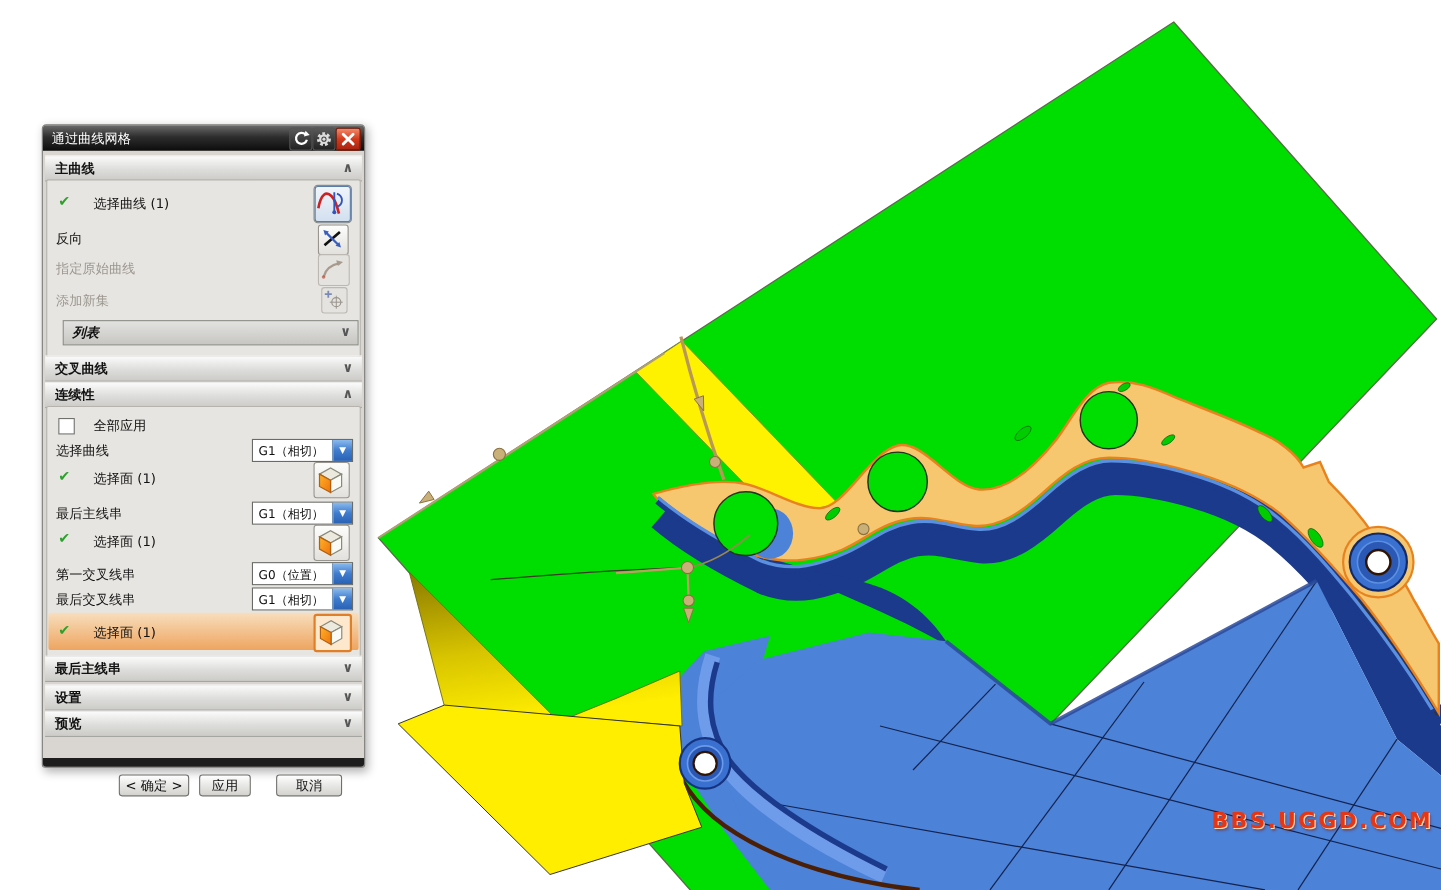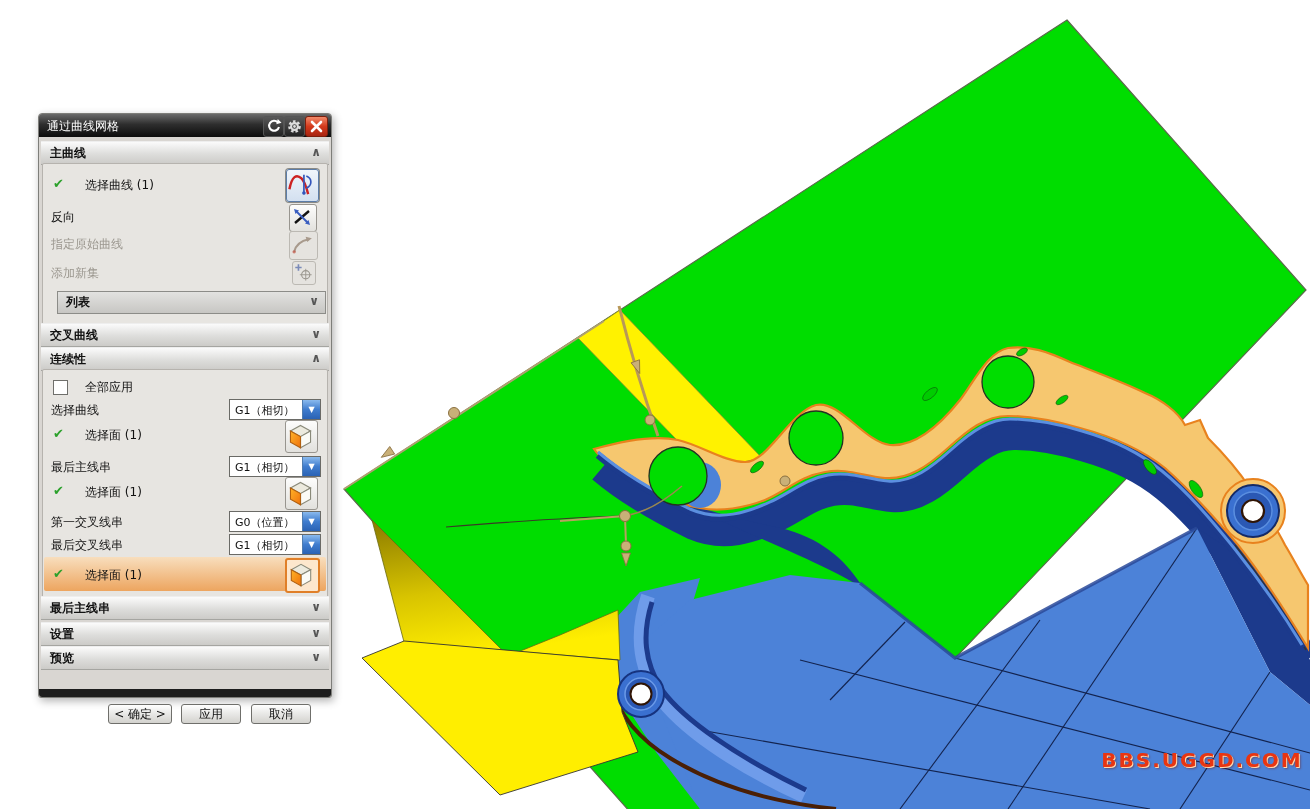--- a/index.html
+++ b/index.html
@@ -35,21 +35,21 @@
 
   .icon-btn{position:absolute;border:1px solid #98958f;border-radius:3px;
             background:linear-gradient(#fdfdfc,#e2e1dd);}
   .icon-btn.active{border:1px solid #5c7doc;border:1px solid #5c7da8;background:linear-gradient(#f0f5fb,#d3e0f0);
                    box-shadow:0 0 0 1px #8a8a86;}
   .icon-btn.dis{background:#e5e3df;border:1px solid #bcb9b3;}
   .icon-btn.hl{border:2px solid #e07f28;background:#fde7cd;}
 
   .listbar{position:absolute;left:18px;width:267px;top:177px;height:21px;
            background:linear-gradient(#e2e2e0,#c7c6c3);border:1px solid #8c8c88;font-weight:bold;}
-  .listbar .lbl{position:absolute;left:8px;top:2px;}
+  .listbar .lbl{position:absolute;left:8px;top:2px;font-style:italic;}
   .listbar .chev{top:2px;right:6px;}
 
   .checkbox{position:absolute;left:14px;width:13px;height:13px;background:#fff;border:1px solid #6f6f6b;}
 
   .dd{position:absolute;left:190px;width:90px;height:19px;background:#fff;border:1px solid #6a6a66;}
   .dd .val{position:absolute;left:5px;top:2.5px;font-size:11px;}
   .dd .arrow{position:absolute;right:0;top:0;width:17px;height:19px;color:#fff;font-size:8px;
              text-align:center;line-height:19px;
              background:linear-gradient(#8abaee,#3f7cce 50%,#2a62b4);border-left:1px solid #4f7cb0;}
 
@@ -61,21 +61,21 @@
               border:1px solid #6f6f6b;border-radius:3px;box-sizing:border-box;margin-top:34px;}
   .bstrip{position:absolute;left:0;right:0;bottom:0;height:8px;background:#1d1d1d;border-radius:0 0 3px 3px;}
 
   
   #watermark{position:absolute;left:1093px;top:736px;width:218px;text-align:center;z-index:5;line-height:1;}
   .wm-top{white-space:nowrap;}
   .wm-logo{font-size:41px;font-weight:bold;font-style:italic;color:#45bdf0;letter-spacing:-3px;
            text-shadow:-1px -1px 0 #145a8c,1px -1px 0 #145a8c,-1px 1px 0 #145a8c,2px 2px 1px #0d3a5c;}
   .wm-name{font-size:30px;font-weight:bold;color:#f9a01e;letter-spacing:1px;
            text-shadow:1px 1px 0 #8a4a00,2px 2px 2px rgba(90,40,0,.5);}
-  .wm-url{margin-top:14px;font-size:20px;font-weight:bold;color:#e83512;letter-spacing:2px;
+  .wm-url{margin-top:0;font-size:20px;font-weight:bold;color:#e83512;letter-spacing:2px;
           text-shadow:1px 1px 0 #ffd9b0,2px 2px 2px rgba(120,20,0,.4);}
   .wm-eye{position:absolute;width:5px;height:5px;border-radius:50%;background:#fff;border:1px solid #0d3a5c;}
 </style>
 </head>
 <body>
 
 <div id="stage">
 
   <svg id="scene" width="1310" height="809" viewBox="0 0 1310 809">
     <defs>
@@ -346,17 +346,17 @@
     <div class="sec" style="top:508px">
       <span class="lbl">设置</span>
       <span class="chev">∨</span>
     </div>
     <div class="sec" style="top:532px">
       <span class="lbl">预览</span>
       <span class="chev">∨</span>
     </div>
 
     <div class="btn-bottom" style="left:69px;width:64px">&lt; 确定 &gt;</div>
-    <div class="btn-bottom" style="left:142px;width:60px">应用</div>
+    <div class="btn-bottom" style="left:142px;width:47px">应用</div>
     <div class="btn-bottom" style="left:212px;width:60px">取消</div>
     <div class="bstrip"></div>
   </div>
 </div>
 
 </body></html>

